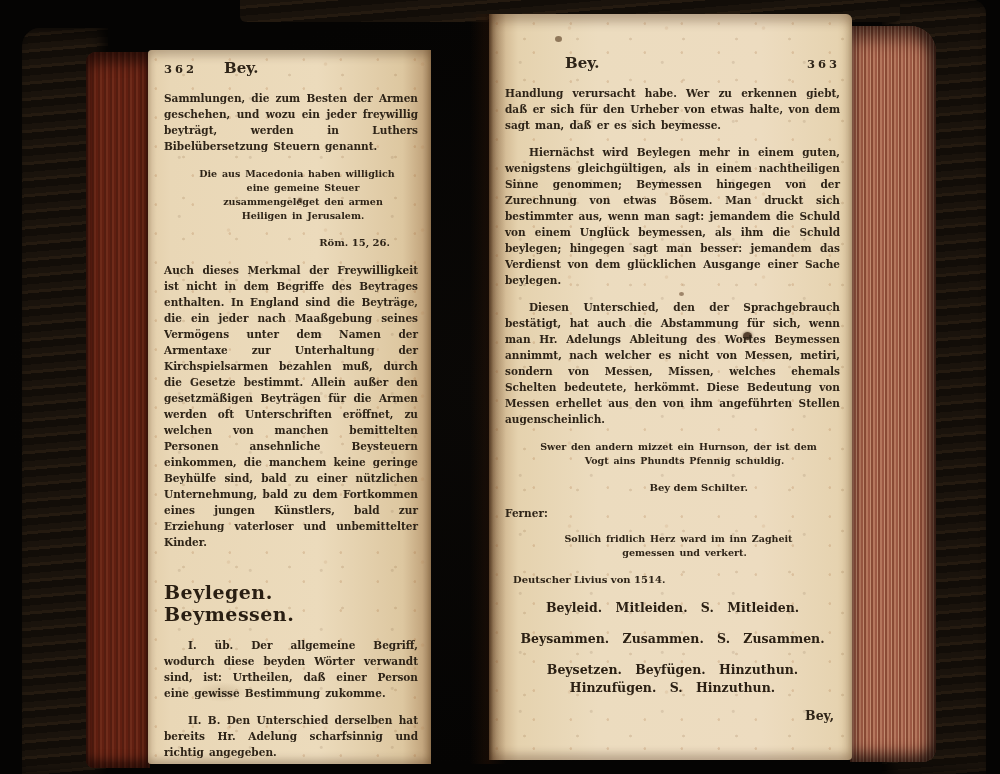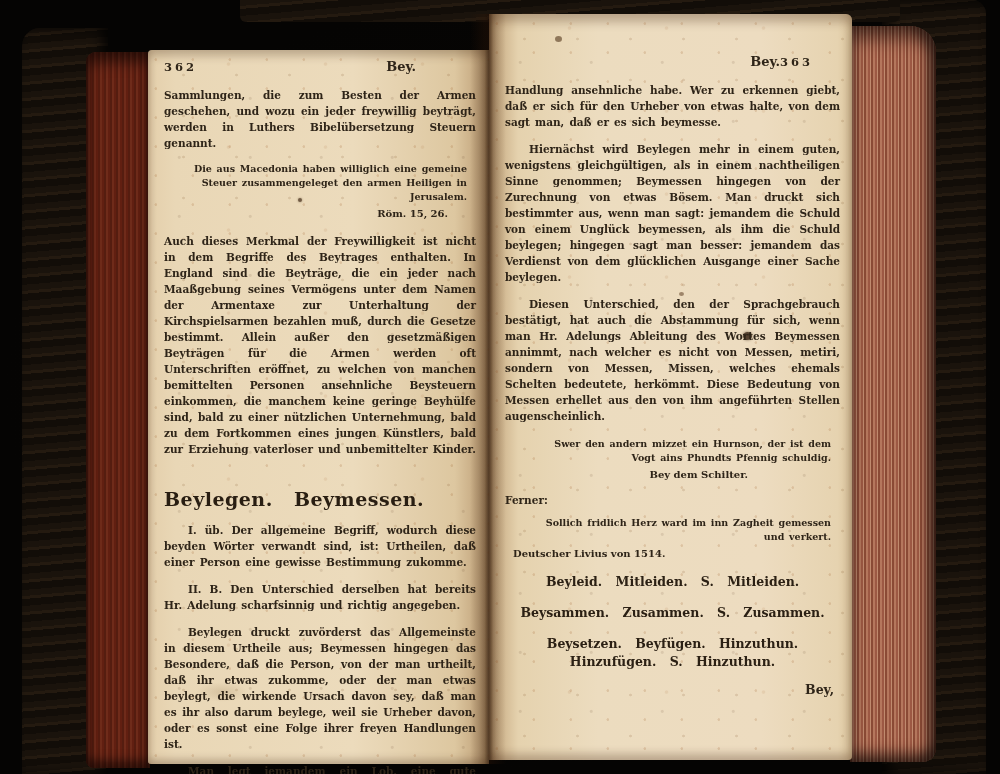--- a/index.html
+++ b/index.html
@@ -27,42 +27,42 @@
     background:repeating-linear-gradient(90deg,#8a4a35 0 2px,#b5775d 2px 4px,#9c5843 4px 6px,#c08a6e 6px 7px);
     box-shadow:inset 0 14px 16px rgba(0,0,0,.45), inset 0 -10px 12px rgba(0,0,0,.5), inset -10px 0 10px rgba(0,0,0,.35);}
   
   .page{position:absolute;color:#2e2418;}
   .page .tex{position:absolute;inset:0;pointer-events:none;border-radius:inherit;background-image:
     radial-gradient(circle at 21% 33%, rgba(158,96,44,.20) 0 1px, transparent 1.6px),
     radial-gradient(circle at 67% 61%, rgba(120,72,30,.16) 0 1px, transparent 1.7px),
     radial-gradient(circle at 44% 82%, rgba(96,64,40,.13) 0 1px, transparent 2px),
     radial-gradient(circle at 83% 17%, rgba(170,110,60,.12) 0 1.2px, transparent 2.2px);
     background-size:37px 29px,53px 41px,71px 59px,97px 83px;}
-  .page-left{left:148px;top:50px;width:341px;height:714px;border-radius:4px 0 0 3px;
+  .page-left{left:148px;top:50px;width:283px;height:714px;border-radius:4px 0 0 3px;
     background:linear-gradient(to right,#e4cfab 0%,#e9d7b6 8%,#ecdbbc 60%,#ddc7a0 90%,#c3a67e 97%,#a88a62 100%);
     box-shadow:inset 0 6px 8px rgba(60,30,10,.25), inset 0 -5px 7px rgba(60,30,10,.25);}
   .page-right{left:489px;top:14px;width:363px;height:746px;border-radius:0 6px 4px 0;
     background:linear-gradient(to right,#a98b63 0%,#c9ad85 2%,#e5d2ae 8%,#ecdcbf 30%,#eddcc0 75%,#e6d3b0 96%,#d9c29a 100%);
     box-shadow:inset 0 8px 10px rgba(60,30,10,.28), inset 0 -6px 8px rgba(60,30,10,.28);}
   .gutter{position:absolute;left:470px;top:14px;width:36px;height:750px;pointer-events:none;background:
     linear-gradient(to right,transparent 0%,rgba(50,24,8,.30) 40%,rgba(34,15,5,.55) 52%,rgba(50,24,8,.25) 64%,transparent 100%);}
   
   .stain{position:absolute;border-radius:50%;pointer-events:none;}
   
   .inner-left{position:absolute;left:16px;right:13px;top:9px;bottom:0;}
   .inner-right{position:absolute;left:16px;right:12px;top:40px;bottom:0;}
   .pg-head{display:flex;align-items:baseline;font-size:11.5px;font-weight:bold;margin-bottom:13px;}
   .pg-head .no{letter-spacing:3px;width:60px;}
-  .pg-head .no.r{}
-  .pg-head .rh{flex:1;text-align:right;font-size:13px;}
+  .pg-head .no.r{text-align:right;}
+  .pg-head .rh{flex:1;text-align:left;font-size:15px;}
   p{margin:0 0 11px 0;font-size:10.5px;font-weight:bold;line-height:16px;
     text-align:justify;word-spacing:1.5px;}
   p.ind{text-indent:24px;}
   .quote{margin:2px 6px 12px 8px;}
-  .quote p{font-size:9.5px;line-height:14px;margin:3px;padding-left:22px;text-indent:-12px;text-align:right;}
+  .quote p{font-size:9.5px;line-height:14px;margin:13px;padding-left:22px;text-indent:-12px;text-align:center;}
   .qsrc{font-size:10px;font-weight:bold;line-height:14px;margin-top:2px;}
   .qsrc.right{text-align:right;padding-right:22px;}
   .qsrc.midright{text-align:right;padding-right:86px;}
   .qsrc.center{}
   h3{margin:31px 0 12px 0;font-size:19px;letter-spacing:.5px;word-spacing:14px;color:#291e12;}
   .connector{font-size:10.5px;font-weight:bold;margin:0 0 10px 0;}
   .entry{font-size:12.5px;font-weight:bold;text-align:center;line-height:18px;
     word-spacing:9px;margin:0 0 13px 0;color:#2b2014;}
   .catchword{text-align:right;font-size:10.5px;font-weight:bold;padding-right:6px;margin-top:11px;}
   .catchword.big{font-size:12.5px;}
@@ -116,21 +116,21 @@
     <div class="stain" style="left:254px;top:318px;width:9px;height:8px;background:rgba(45,25,10,.8);box-shadow:0 0 3px rgba(45,25,10,.6);"></div>
     <div class="stain" style="left:190px;top:278px;width:5px;height:4px;background:rgba(80,45,20,.5);"></div>
 
     <div class="inner-right">
       <div class="pg-head">
         <span class="no"></span>
         <span class="rh">Bey.</span>
         <span class="no r">363</span>
       </div>
 
-      <p>Handlung ansehnliche habe. Wer zu erkennen giebt, daß er sich für den Urheber von etwas halte, von dem sagt man, daß er es sich beymesse.</p>
+      <p>Handlung verursacht habe. Wer zu erkennen giebt, daß er sich für den Urheber von etwas halte, von dem sagt man, daß er es sich beymesse.</p>
       <p class="ind">Hiernächst wird Beylegen mehr in einem guten, wenigstens gleichgültigen, als in einem nachtheiligen Sinne genommen; Beymessen hingegen von der Zurechnung von etwas Bösem. Man druckt sich bestimmter aus, wenn man sagt: jemandem die Schuld von einem Unglück beymessen, als ihm die Schuld beylegen; hingegen sagt man besser: jemandem das Verdienst von dem glücklichen Ausgange einer Sache beylegen.</p>
       <p class="ind" style="margin-bottom:13px;">Diesen Unterschied, den der Sprachgebrauch bestätigt, hat auch die Abstammung für sich, wenn man Hr. Adelungs Ableitung des Wortes Beymessen annimmt, nach welcher es nicht von Messen, metiri, sondern von Messen, Missen, welches ehemals Schelten bedeutete, herkömmt. Diese Bedeutung von Messen erhellet aus den von ihm angeführten Stellen augenscheinlich.</p>
 
       <div class="quote">
         <p>Swer den andern mizzet ein Hurnson, der ist dem Vogt ains Phundts Pfennig schuldig.</p>
         <div class="qsrc midright">Bey dem Schilter.</div>
       </div>
 
       <div class="connector">Ferner:</div>
 

